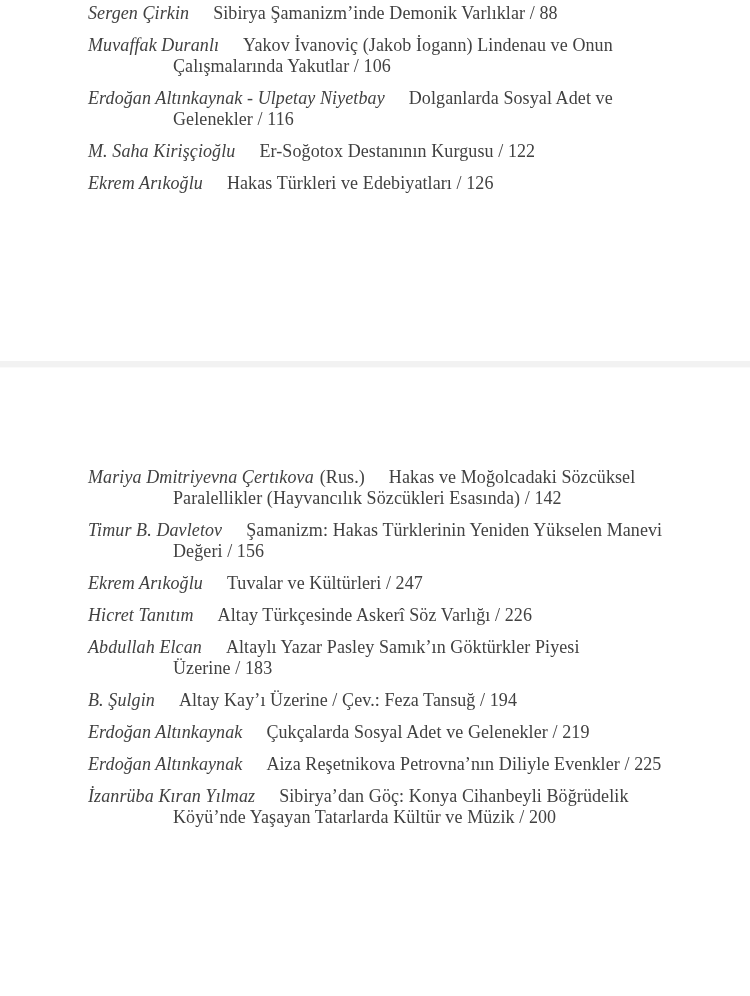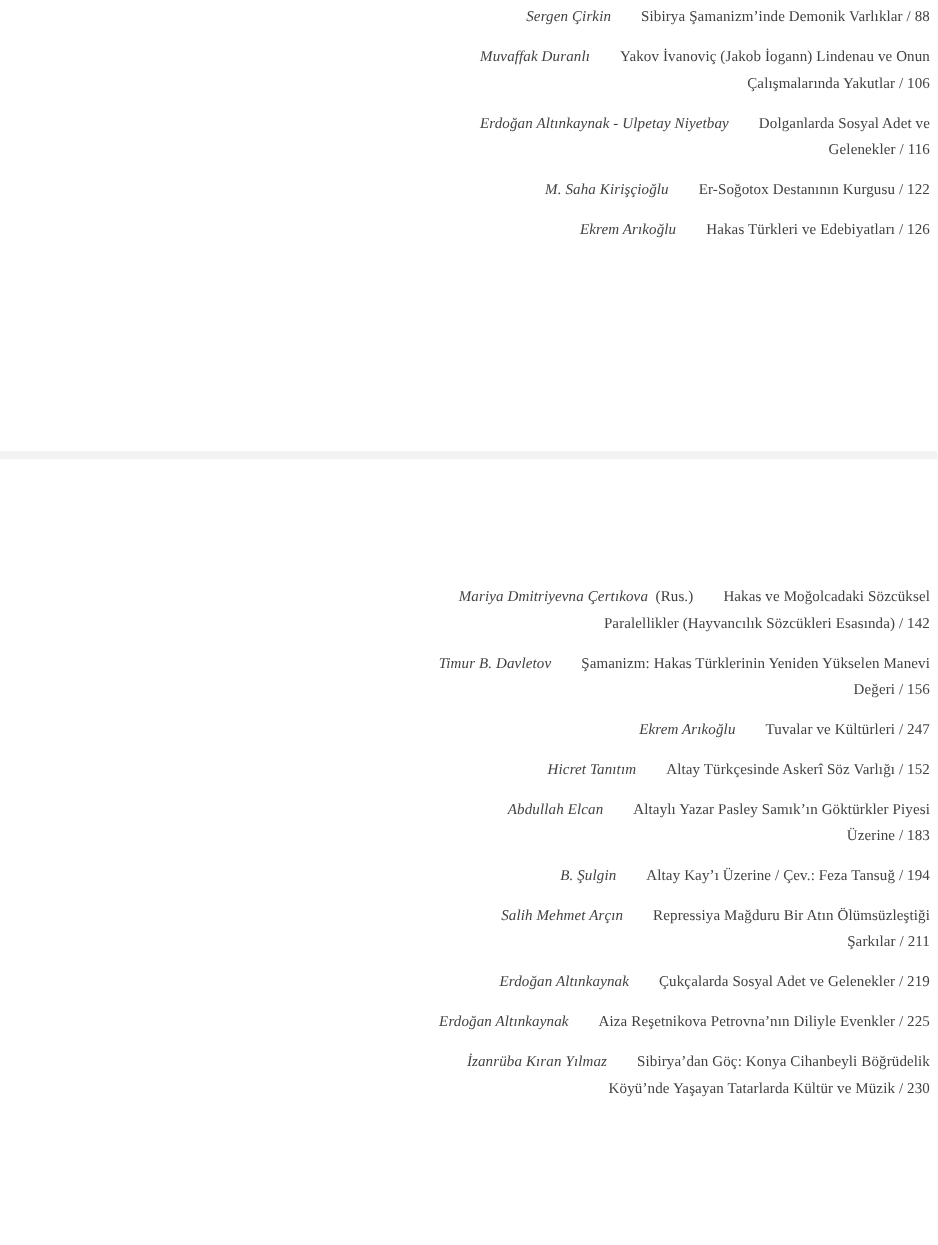--- a/index.html
+++ b/index.html
@@ -26,26 +26,25 @@
   .separator {
     height: 6px;
     background: var(--separator-color, #f2f2f2);
     border-bottom: 1px solid #fafafa;
   }
   .page-2 {
     padding-top: 99px;
   }
   .entry {
     margin: 0 0 11px 0;
-    font-size: 12px;
+    font-size: 18px;
     line-height: 21px;
     padding-left: 85px;
     text-indent: -85px;
     letter-spacing: 0.1px;
-    text-align: right;
   }
   .author-wrap {
     margin-right: 24px;
   }
   .author {
     font-style: italic;
   }
   .author-suffix {
     font-style: normal;
     margin-left: 6px;
@@ -98,47 +97,43 @@
     <p class="entry">
       <span class="author-wrap"><span class="author">Timur B. Davletov</span></span><span class="title">Şamanizm: Hakas Türklerinin Yeniden Yükselen Manevi
 Değeri / 156</span>
     </p>
 
     <p class="entry">
       <span class="author-wrap"><span class="author">Ekrem Arıkoğlu</span></span><span class="title">Tuvalar ve Kültürleri / 247</span>
     </p>
 
     <p class="entry">
-      <span class="author-wrap"><span class="author">Hicret Tanıtım</span></span><span class="title">Altay Türkçesinde Askerî Söz Varlığı / 152</span>
+      <span class="author-wrap"><span class="author">Hicret Tanıtım</span></span><span class="title">Altay Türkçesinde Askerî Söz Varlığı / 226</span>
     </p>
 
     <p class="entry">
       <span class="author-wrap"><span class="author">Abdullah Elcan</span></span><span class="title">Altaylı Yazar Pasley Samık’ın Göktürkler Piyesi
 Üzerine / 183</span>
     </p>
 
     <p class="entry">
       <span class="author-wrap"><span class="author">B. Şulgin</span></span><span class="title">Altay Kay’ı Üzerine / Çev.: Feza Tansuğ / 194</span>
     </p>
 
 
-    <p class="entry">
-      <span class="author-wrap"><span class="author">Salih Mehmet Arçın</span></span><span class="title">Repressiya Mağduru Bir Atın Ölümsüzleştiği
-Şarkılar / 211</span>
-    </p>
 
     <p class="entry">
       <span class="author-wrap"><span class="author">Erdoğan Altınkaynak</span></span><span class="title">Çukçalarda Sosyal Adet ve Gelenekler / 219</span>
     </p>
 
     <p class="entry">
       <span class="author-wrap"><span class="author">Erdoğan Altınkaynak</span></span><span class="title">Aiza Reşetnikova Petrovna’nın Diliyle Evenkler / 225</span>
     </p>
 
     <p class="entry">
       <span class="author-wrap"><span class="author">İzanrüba Kıran Yılmaz</span></span><span class="title">Sibirya’dan Göç: Konya Cihanbeyli Böğrüdelik
-Köyü’nde Yaşayan Tatarlarda Kültür ve Müzik / 230</span>
+Köyü’nde Yaşayan Tatarlarda Kültür ve Müzik / 200</span>
     </p>
 
 
   </div>
 
 </div>
 
 </body></html>

